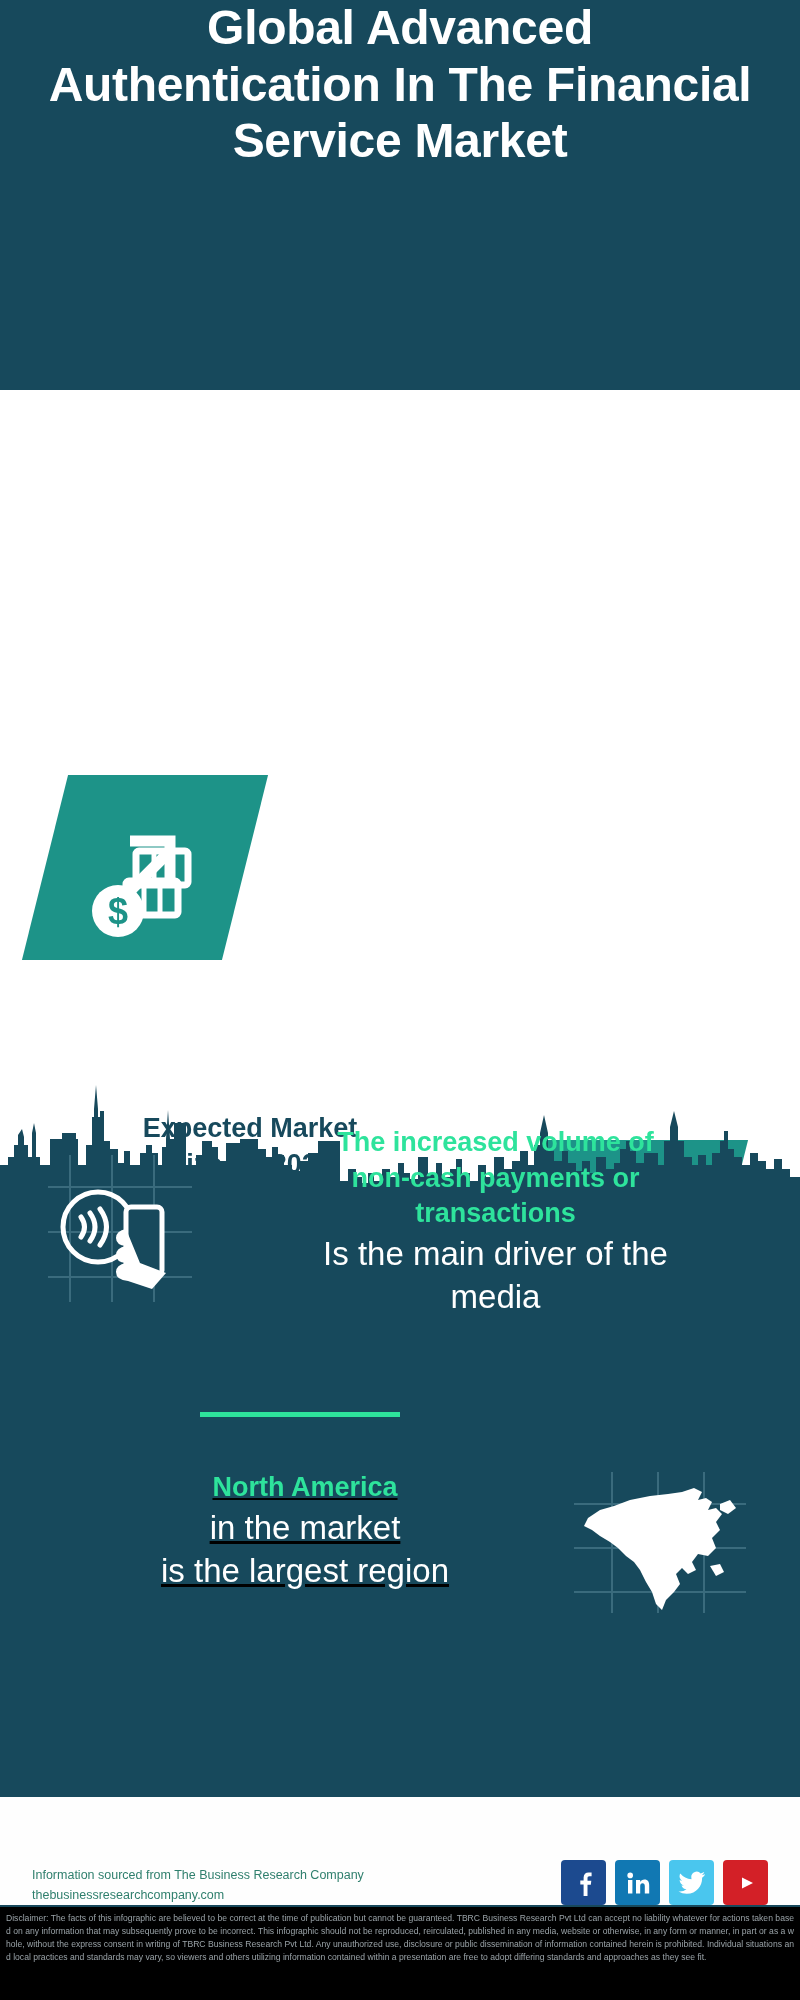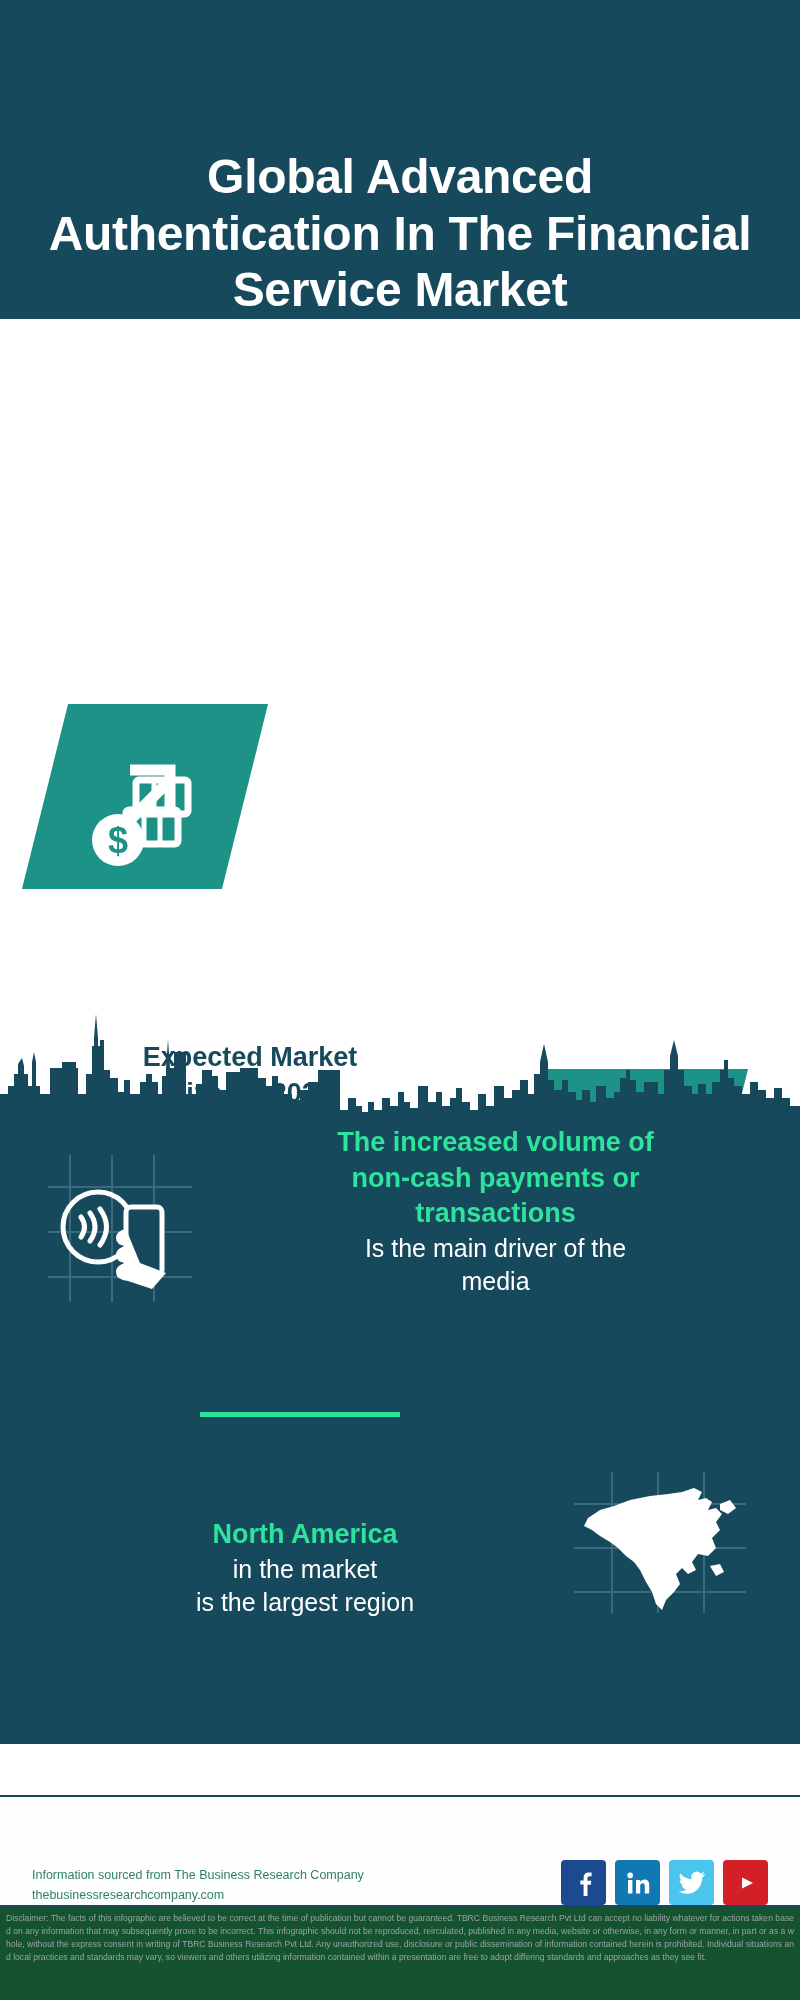--- a/index.html
+++ b/index.html
@@ -7,23 +7,23 @@
   body {
     font-family:"Liberation Sans", sans-serif;
     background:#ffffff;
     position:relative;
     overflow:hidden;
   }
   .page { width:800px; height:2000px; position:relative; background:#fff; }
 
   
   .header {
-    width:800px; height:319px;
+    width:800px; height:390px;
     background:#17495c;
-    display:flex; align-items:flex-end; justify-content:center;
+    display:flex; align-items:flex-start; justify-content:center;
     padding:0 40px;
   }
   .header-title {
     color:#ffffff;
     font-size:48px;
     font-weight:bold;
     line-height:1.18;
     text-align:center;
     letter-spacing:-0.3px;
   }
@@ -91,34 +91,34 @@
   .driver-icon { width:185px; flex:0 0 185px; padding-top:22px; }
   .driver-text { flex:1; text-align:center; padding-left:6px; }
   .accent-text {
     color:#2ee39c;
     font-size:27px;
     font-weight:bold;
     line-height:1.32;
   }
   .plain-text {
     color:#ffffff;
-    font-size:25px;
+    font-size:33px;
     font-weight:normal;
     line-height:1.32;
   }
   .green-rule {
     position:absolute;
     left:200px; top:1412px;
     width:200px; height:5px;
     background:#2ee39c;
   }
   .region {
     position:absolute; left:0; top:1470px;
     width:800px;
-    display:flex; align-items:flex-end; padding:0 40px;
+    display:flex; align-items:flex-start; padding:0 40px;text-decoration:underline;
   }
   .region-text { flex:1; text-align:center; }
   .region-icon { width:190px; flex:0 0 190px; }
 
   
   .footer {
     position:absolute; left:0; top:1795px;
     width:800px; height:110px;
     background:#fefefe;
     display:flex; align-items:flex-end;
@@ -138,21 +138,21 @@
   }
   .s-fb { background:#1c4a8f; }
   .s-li { background:#1178b3; }
   .s-tw { background:#4ac6ee; }
   .s-yt { background:#d32027; }
   .social svg { display:block; }
 
   .disclaimer {
     position:absolute; left:0; top:1905px;
     width:800px; height:95px;
-    background:#14532d;
+    background:#000000;
     border-top:2.5px solid #17495c;
     padding:5px 6px 0 6px;
     color:#9aa3a8;
     font-size:8.6px;
     line-height:1.52;
     text-align:justify;
     word-break:break-all;
   }
 </style>
 </head>

